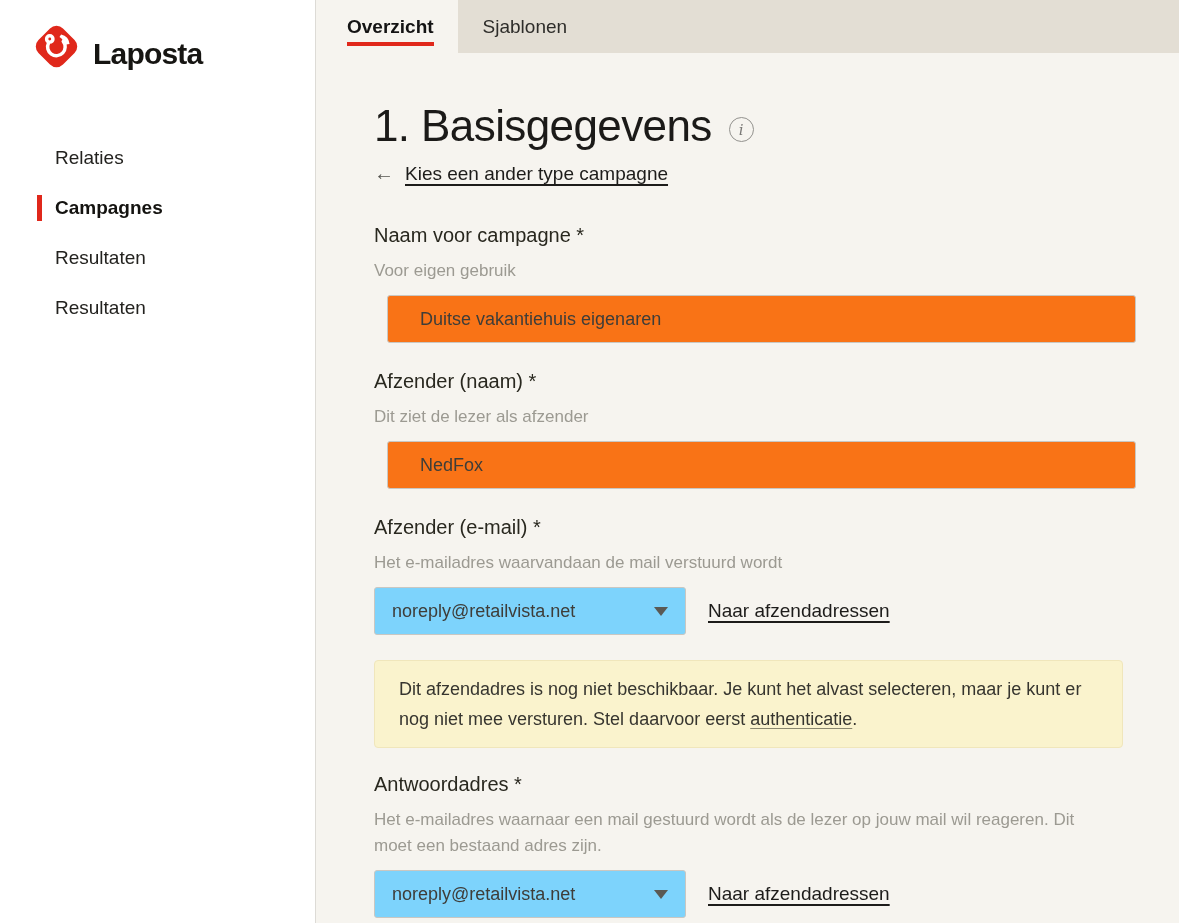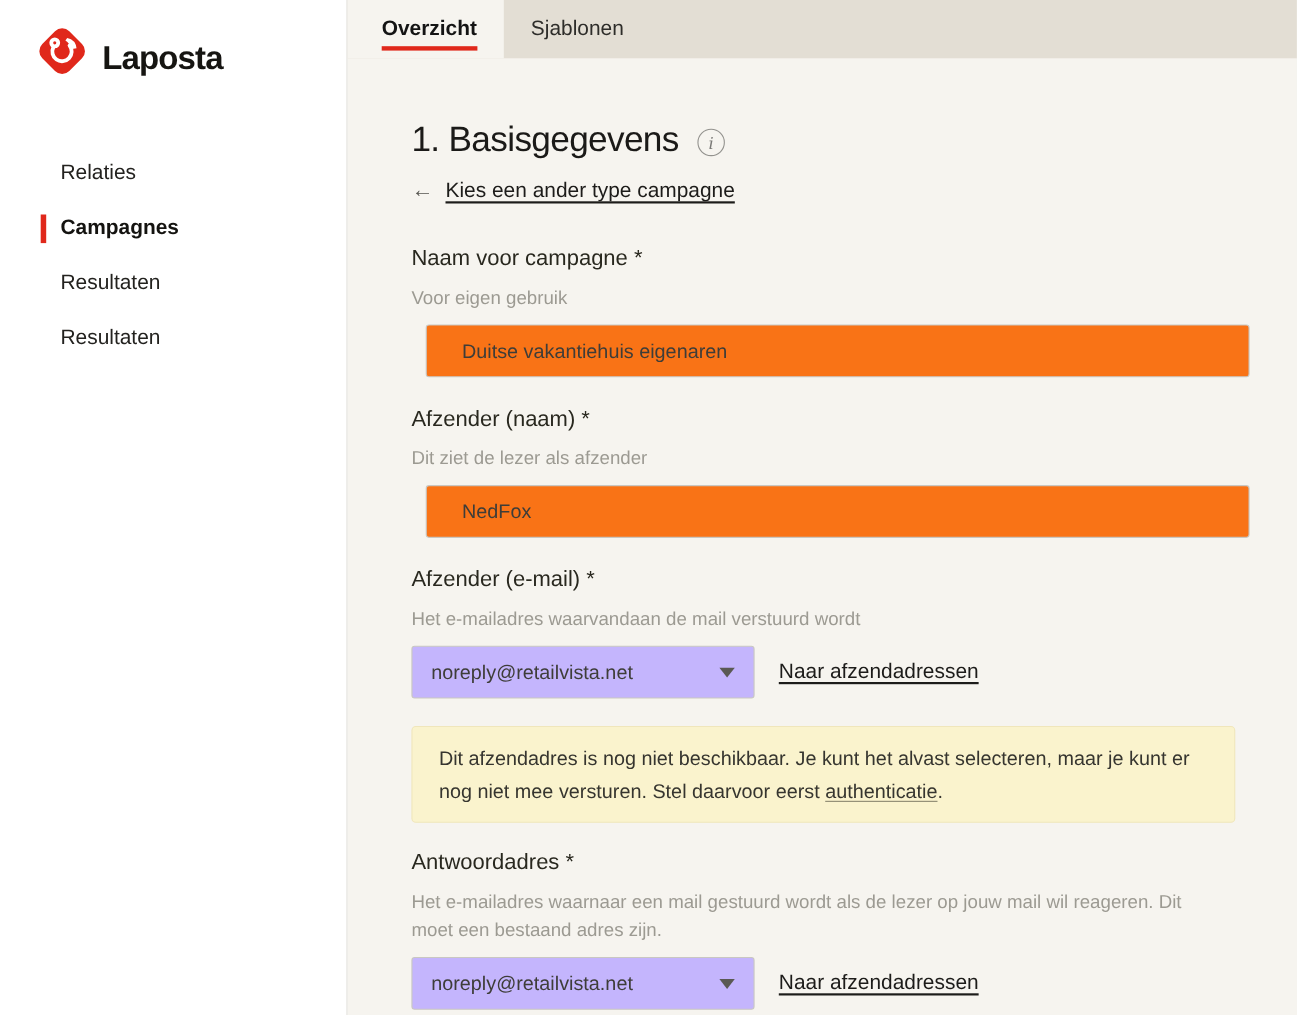--- a/index.html
+++ b/index.html
@@ -47,21 +47,21 @@
   .tab{padding:16px 24px 0 25px;cursor:pointer;text-decoration:underline;}
   .tab-label{display:inline-block;font-size:19px;line-height:22px;color:#2e2d2a;}
   .tab.active{background:var(--content-bg);padding:16px 24px 0 31px;}
   .tab.active .tab-label{
     font-weight:bold;color:#141414;
     padding-bottom:4px;border-bottom:4px solid var(--red);
   }
 
   .content{padding:52px 0 0 58px;}
   .heading-row{display:flex;align-items:center;gap:17px;}
-  h1{margin:0;font-size:32px;font-weight:400;color:#1b1a18;letter-spacing:-0.6px;line-height:42px;}
+  h1{margin:0;font-size:44px;font-weight:400;color:#1b1a18;letter-spacing:-0.6px;line-height:42px;}
   .info-icon{
     width:25px;height:25px;border:1.5px solid #93928e;border-radius:50%;
     display:flex;align-items:center;justify-content:center;
     font-family:"DejaVu Serif",serif;font-style:italic;
     font-size:15px;color:#7a7976;margin-top:7px;cursor:pointer;flex:none;
   }
   .back-row{margin-top:15px;}
   .back-link{display:inline-flex;align-items:center;gap:11px;font-size:19px;cursor:pointer;text-decoration:none;}
   .back-arrow{color:#55544f;font-size:20px;}
   .back-text{
@@ -75,21 +75,21 @@
   .field-helper{margin-top:11px;font-size:17px;color:var(--helper);line-height:26px;max-width:740px;}
   .text-input{
     display:block;margin-top:11px;width:100%;height:48px;
     border:1px solid var(--border);border-radius:3px;background:#f97316;
     font-size:18px;color:var(--input-ink);padding:0 32px;
     font-family:inherit;outline:none;margin-left:13px;
   }
   .select-row{margin-top:11px;display:flex;align-items:center;gap:22px;}
   .select{
     width:312px;height:48px;border:1px solid var(--border);border-radius:3px;
-    background:#c4b5fd;display:flex;align-items:center;justify-content:space-between;
+    background:#7dd3fc;display:flex;align-items:center;justify-content:space-between;
     padding:0 17px;font-size:18px;color:var(--input-ink);cursor:pointer;
   }
   .arrow-down{
     width:0;height:0;flex:none;
     border-left:7px solid transparent;border-right:7px solid transparent;
     border-top:9px solid #5a5954;
   }
   .side-link{
     font-size:19px;color:var(--ink);cursor:pointer;
     text-decoration:underline;text-underline-offset:4px;text-decoration-thickness:1.5px;

